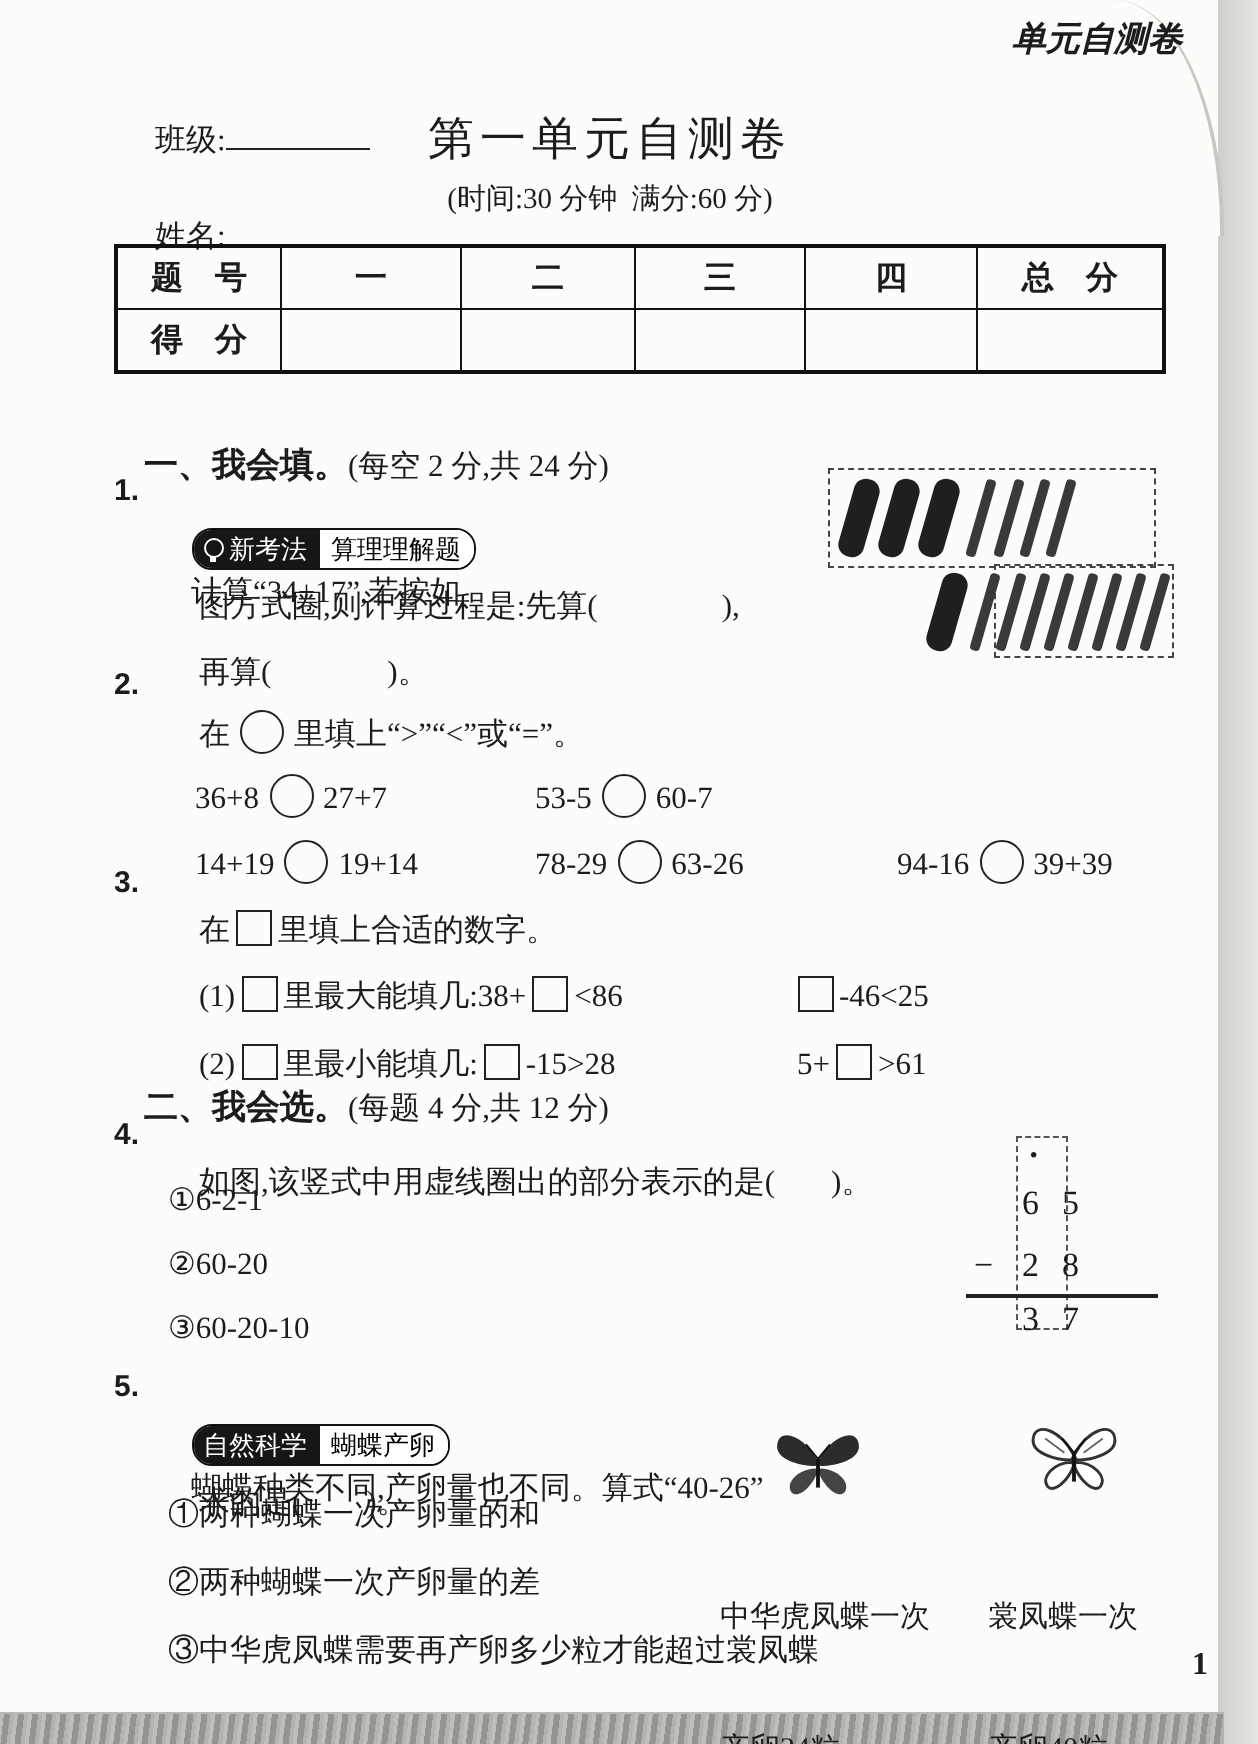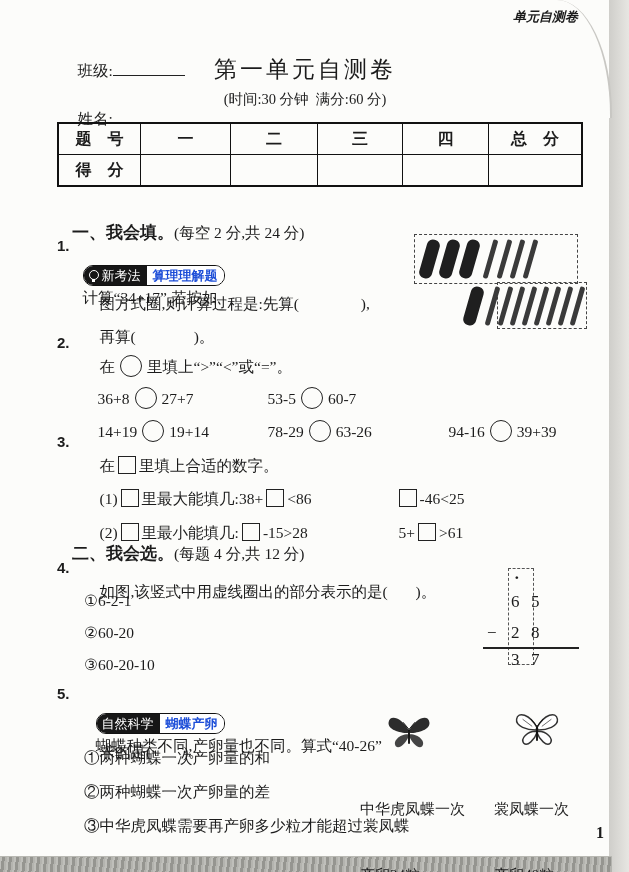--- a/index.html
+++ b/index.html
@@ -14,34 +14,34 @@
                border-top:1px solid #b9b9b3;
                background-image:repeating-linear-gradient(97deg,rgba(255,255,255,.28) 0 2px,rgba(0,0,0,.10) 2px 5px,rgba(255,255,255,.16) 5px 7px);}
   
   .abs{position:absolute;white-space:pre;}
   .kai{font-size:15.5px;line-height:24px;}
   .qnum{font-family:"Liberation Sans","DejaVu Sans",sans-serif;font-weight:bold;font-size:15px;}
   .sec{font-size:17px;font-weight:bold;}
   .sec .note{font-weight:normal;font-size:15.5px;}
   .blank-gap{display:inline-block;}
   
-  .corner-label{font-size:13px;font-weight:bold;font-style:italic;}
+  .corner-label{font-size:17px;font-weight:bold;font-style:italic;}
   .underline-blank{display:inline-block;border-bottom:1.2px solid #222;height:14px;}
   .paper-title{width:610px;text-align:center;font-size:23px;font-weight:normal;letter-spacing:3px;}
   .paper-sub{width:610px;text-align:center;font-size:14.5px;}
   
   table.score{border-collapse:collapse;table-layout:fixed;}
   table.score td{border:1.6px solid #111;height:30px;text-align:center;
                  font-size:16px;font-weight:bold;padding:0;}
   table.score{border:2.5px solid #111;}
   
   .pill{display:inline-flex;align-items:center;height:19px;border:1.6px solid #111;border-radius:10px;
         overflow:hidden;font-size:13px;line-height:19px;vertical-align:-4px;}
   .pill .dark{background:#161616;color:#fff;padding:0 6px 0 5px;display:inline-flex;align-items:center;gap:3px;height:100%;}
-  .pill .light{background:#fff;color:#1d4ed8;padding:0 6px;font-weight:bold;height:100%;}
+  .pill .light{background:#fff;color:#000000;padding:0 6px;font-weight:normal;height:100%;}
   .bulb{display:inline-block;width:8px;height:8px;border:1.4px solid #fff;border-radius:50%;
         position:relative;}
   .bulb:after{content:"";position:absolute;left:2px;top:8px;width:3px;height:2.5px;background:#fff;}
   
   .cmp-circle{display:inline-block;width:20px;height:20px;border:1.5px solid #222;border-radius:50%;
               vertical-align:-5px;margin:0 5px;}
   .fill-square{display:inline-block;width:16px;height:16px;border:1.5px solid #222;
                vertical-align:-3px;margin:0 3px;}
   
   .sticks{position:absolute;left:412px;top:231px;width:182px;height:100px;}
@@ -96,21 +96,21 @@
       <td></td>
       <td></td>
     </tr>
   </tbody></table>
 
   <div class="abs sec" style="left:55px;top:201px;">
     <span>一、我会填。</span><span class="note">(每空 2 分,共 24 分)</span>
   </div>
 
   <div class="abs qnum" style="left:57px;top:237px;">1.</div>
-  <div class="abs kai" style="left:67px;top:235px;">
+  <div class="abs kai" style="left:80px;top:235px;">
     <span class="pill">
       <span class="dark"><span class="bulb"></span><span>新考法</span></span>
       <span class="light">算理理解题</span>
     </span>
     <span>计算“34+17”,若按如</span>
   </div>
   <div class="abs kai" style="left:84px;top:268px;">
     <span>图方式圈,则计算过程是:先算(</span><span class="blank-gap" style="width:62px;"></span><span>),</span>
   </div>
   <div class="abs kai" style="left:84px;top:301px;">

